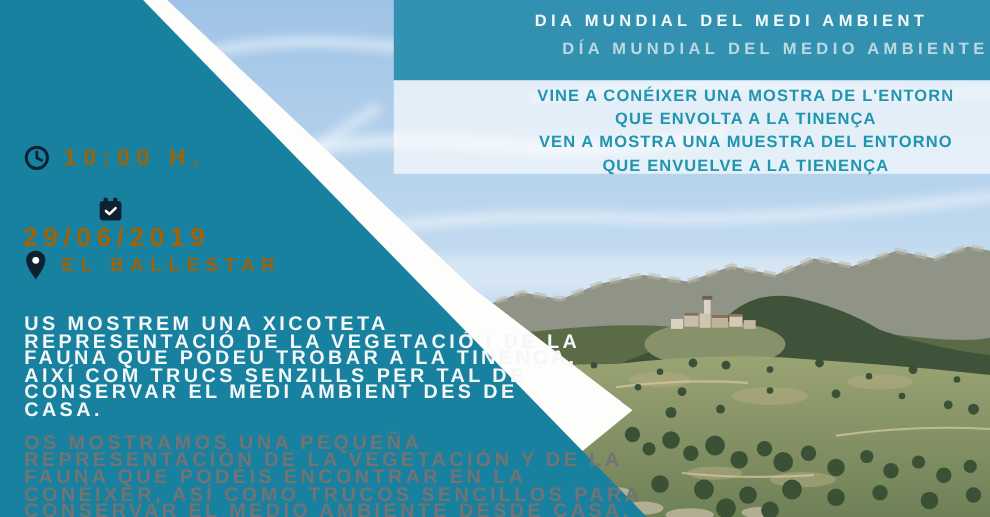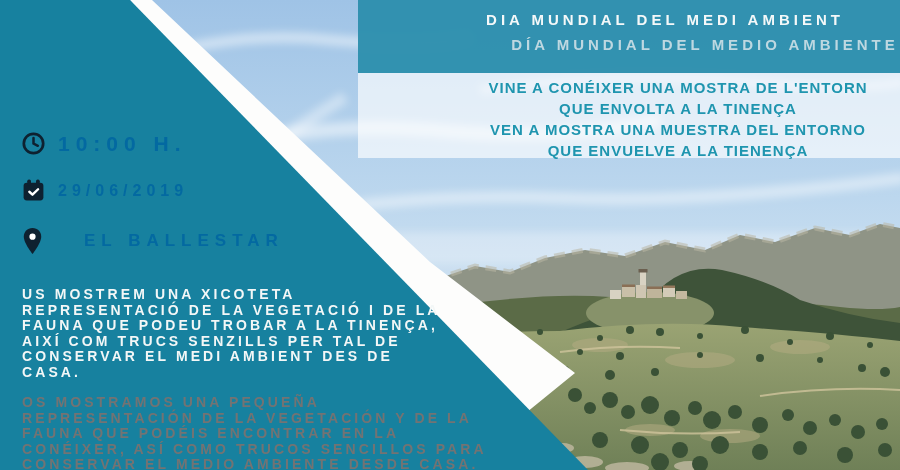--- a/index.html
+++ b/index.html
@@ -12,28 +12,28 @@
   .band-title{position:absolute;left:358px;width:614px;text-align:center;
     font-weight:bold;font-size:15px;letter-spacing:4px;white-space:nowrap;}
   .band-title.ca{top:11px;color:#f4f8f9;}
   .band-title.es{top:36px;color:#bed8e1;padding-left:40px;}
 
   .invite{position:absolute;left:358px;top:77px;width:640px;text-align:center;
     font-weight:bold;font-size:15px;letter-spacing:1px;color:#1f95af;}
   .invite div{height:21px;line-height:21px;white-space:nowrap;}
 
   .detail-row{position:absolute;left:21px;display:flex;align-items:center;
-    color:#0369a1;font-weight:bold;white-space:nowrap;}
+    color:#a16207;font-weight:bold;white-space:nowrap;}
   .detail-row .ic{flex:0 0 auto;margin-right:12px;display:flex;align-items:center;}
   .row-time{top:131px;font-size:21px;letter-spacing:6px;}
-  .row-date{top:178px;font-size:16px;letter-spacing:5px;}
-  .row-place{top:227px;font-size:17px;letter-spacing:6px;gap:28px;}
+  .row-date{top:178px;font-size:24px;letter-spacing:5px;flex-direction:column;}
+  .row-place{top:227px;font-size:17px;letter-spacing:6px;}
 
   .desc{position:absolute;left:22px;width:470px;font-weight:bold;
-    font-size:14px;letter-spacing:3.1px;}
+    font-size:18px;letter-spacing:3.1px;}
   .desc div{height:15.6px;line-height:15.6px;white-space:nowrap;}
   .desc.ca{top:287px;color:#f3f7f7;}
   .desc.es{top:395px;color:#737373;}
 </style>
 </head>
 <body>
 
 <div id="poster">
 
   <svg id="bg-svg" viewBox="0 0 900 470" aria-hidden="true">

